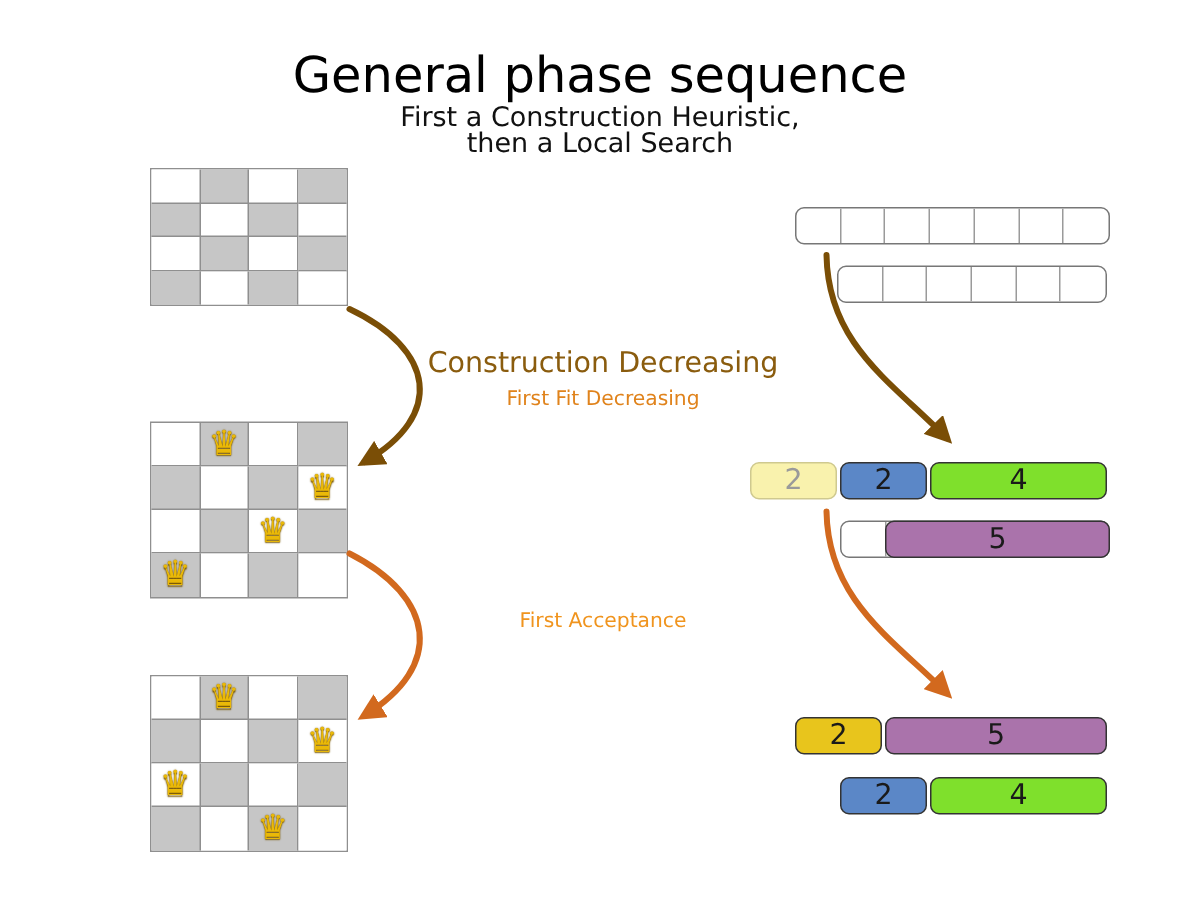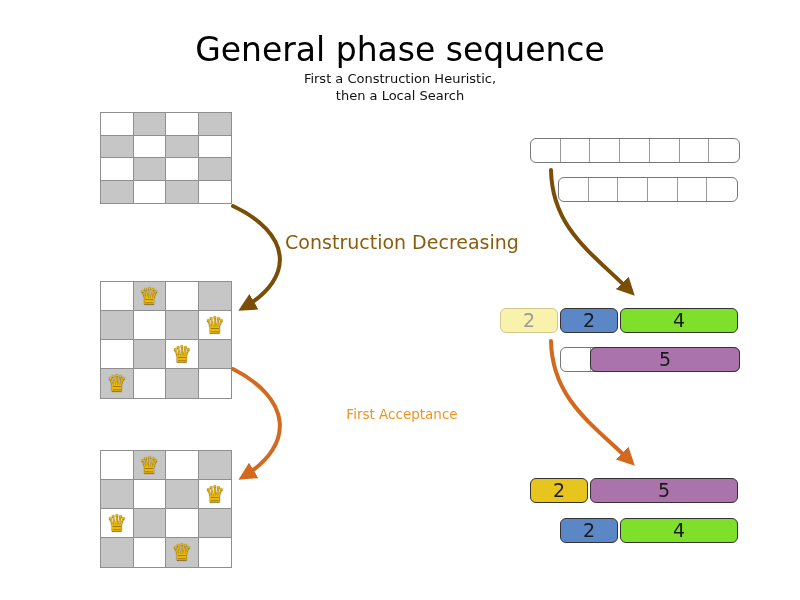--- a/index.html
+++ b/index.html
@@ -1,20 +1,20 @@
 <!DOCTYPE html>
 <html><head>
 <meta charset="utf-8">
 <style>
   html,body{margin:0;padding:0;background:#fff;}
   body{font-family:"DejaVu Sans","Liberation Sans",sans-serif;}
   #stage{position:relative;width:800px;height:600px;background:#fff;overflow:hidden;text-decoration:underline;}
 
   .title{position:absolute;left:0;top:30px;width:100%;text-align:center;font-size:33px;color:#000;}
-  .subtitle{position:absolute;left:0;top:70px;width:100%;text-align:center;font-size:13px;line-height:17px;color:#111;}
+  .subtitle{position:absolute;left:0;top:70px;width:100%;text-align:center;font-size:18px;line-height:17px;color:#111;}
 
   .board{position:absolute;left:100px;width:132px;display:grid;grid-template-columns:repeat(4,1fr);
          border:1px solid #8f8f8f;box-sizing:border-box;background:#fff;}
   #board-initial{top:112px;height:92px;grid-template-rows:repeat(4,1fr);}
   #board-construction{top:281px;height:118px;grid-template-rows:repeat(4,1fr);}
   #board-solution{top:450px;height:118px;grid-template-rows:repeat(4,1fr);}
   .cell{box-sizing:border-box;border-right:1px solid #8f8f8f;border-bottom:1px solid #8f8f8f;
         display:flex;align-items:center;justify-content:center;}
   .cell:nth-child(4n){border-right:none;}
   .cell:nth-child(n+13){border-bottom:none;}
@@ -118,20 +118,21 @@
       <div class="cell dark"></div>
       <div class="cell light"></div>
       <div class="cell dark">
         <span class="queen" style="color: rgb(234, 185, 8);">♛</span>
       </div>
       <div class="cell light"></div>
     </div>
 
   <div class="phase-label" style="top:231px">
     <div class="phase-main" style="color: rgb(138, 92, 14);">Construction Decreasing</div>
+    <div class="phase-sub" style="color: rgb(224, 131, 28);">First Fit Decreasing</div>
   </div>
 
   <div class="phase-label" style="top:401px">
     <div class="phase-sub" style="color: rgb(240, 148, 30);">First Acceptance</div>
   </div>
 
   <div class="ebar" style="left:530px;top:138px;width:210px">
       <div class="ebar-cell"></div>
       <div class="ebar-cell"></div>
       <div class="ebar-cell"></div>

